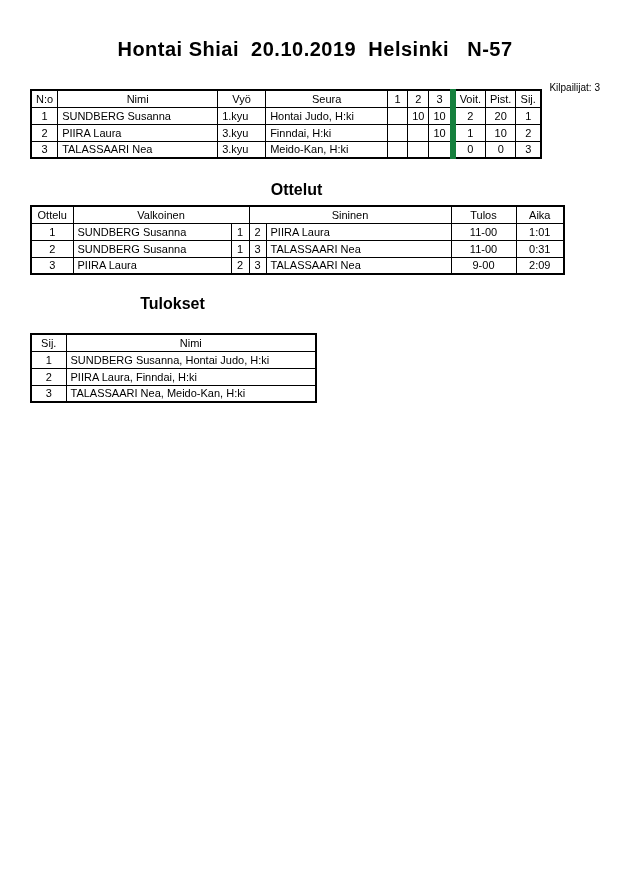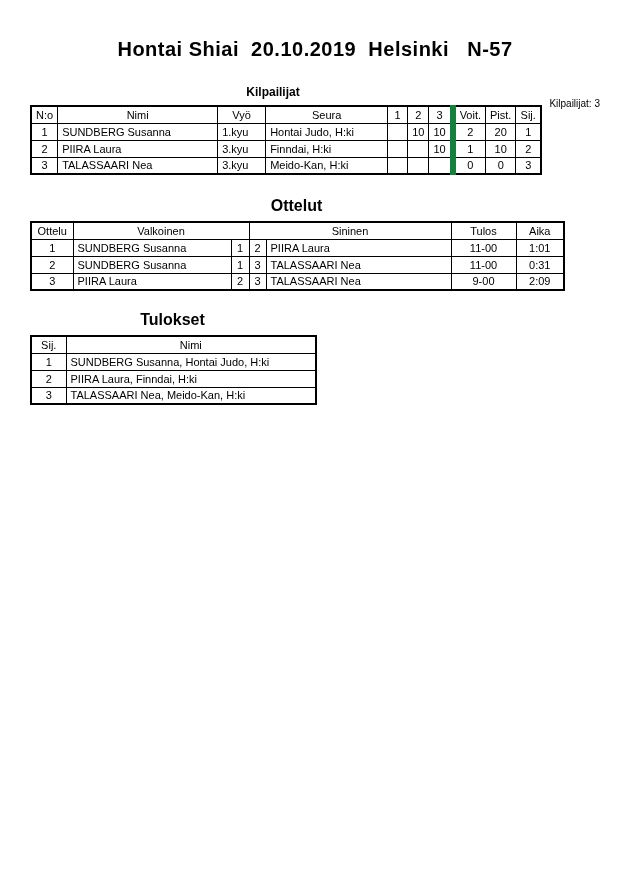--- a/index.html
+++ b/index.html
@@ -10,21 +10,21 @@
     font-family: "Liberation Sans", sans-serif;
     color: #000;
   }
   .page { padding: 38px 30px 30px 30px; }
 
   .title {
     text-align: center;
     font-size: 20px;
     font-weight: bold;
     white-space: pre;
-    margin-bottom: 24px;
+    margin-bottom: 8px;
     letter-spacing: 0.5px;
   }
 
   .subrow { position: relative; height: 16px; margin-bottom: 4px; }
   .kilp-label {
     position: absolute; left: 0; width: 486px;
     text-align: center; font-weight: bold; font-size: 12px;
   }
   .count {
     position: absolute; right: 0; top: 13px;
@@ -41,31 +41,30 @@
     overflow: hidden;
     white-space: nowrap;
   }
   th { font-weight: normal; text-align: center; }
   .c { text-align: center; }
   .l { text-align: left; }
   .thick-left { border-left: 6px solid #15803d; }
 
   .sec-title { font-weight: bold; font-size: 16px; text-align: center; }
   .ottelut-title { width: 533px; margin: 22px 0 6px 0; }
-  .tulokset-title { width: 285px; margin: 20px 0 6px 0; }
+  .tulokset-title { width: 285px; margin: 20px 0 20px 0; }
 </style>
 </head>
 <body>
 
 <div class="page">
 
   <h1 class="title">Hontai Shiai  20.10.2019  Helsinki   N-57</h1>
 
   <div class="subrow">
-    <div class="kilp-label">Kilpailijat</div>
     <div class="count">Kilpailijat: 3</div>
   </div>
 
   <table class="bordered">
     <colgroup>
       <col style="width:24px">
         <col style="width:160px">
         <col style="width:48px">
         <col style="width:122px">
       <col style="width:20px">

